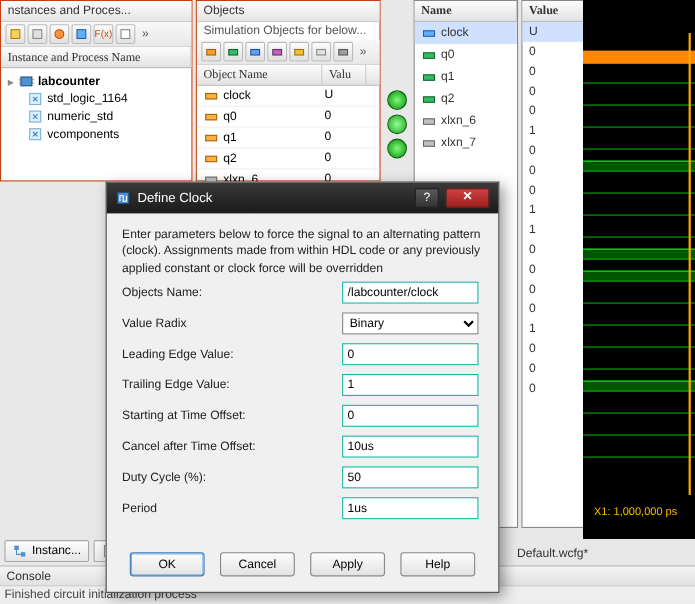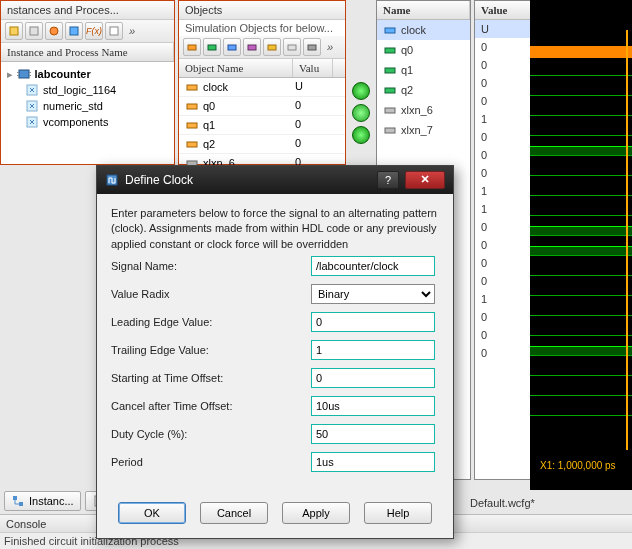--- a/index.html
+++ b/index.html
@@ -1,20 +1,20 @@
 <!DOCTYPE html>
 <html><head>
 <meta charset="utf-8">
 <style>
   * { box-sizing: border-box; font-family: Tahoma, sans-serif; font-size: 11px; }
   body { margin: 0; background: #e8e8e8; width: 632px; height: 549px; overflow: hidden; position: relative; }
   
   .panel { background: #fff; border: 1px solid #c2410c; position: absolute; }
   .panel-header { background: linear-gradient(#fdfdfd, #e5e5e5); border-bottom: 1px solid #ccc; padding: 3px 6px; font-weight: normal; color: #333; }
-  .toolbar { background: linear-gradient(#f8f8f8, #e8e8e8); border-bottom: 1px solid #ccc; padding: 2px 4px; display: flex; gap: 2px; align-items: center; font-style: italic; }
+  .toolbar { background: linear-gradient(#f8f8f8, #e8e8e8); border-bottom: 1px solid #ccc; padding: 2px 4px; display: flex; gap: 2px; align-items: center; }
   .tb-btn { width: 18px; height: 18px; border: 1px solid #bbb; background: linear-gradient(#fdfdfd,#e0e0e0); border-radius: 2px; display: flex; align-items: center; justify-content: center; }
   .tb-expand { color: #555; padding: 0 4px; }
   
   .tree { padding: 4px; }
   .tree-item { display: flex; align-items: center; gap: 4px; padding: 1px 2px; cursor: default; }
   .tree-label { color: #000; }
   .tree-child { margin-left: 18px; }
   .ico { width: 14px; height: 14px; display: inline-flex; align-items: center; justify-content: center; }
   
   .col-head { background: linear-gradient(#fdfdfd,#e2e2e2); border-bottom: 1px solid #bbb; display: flex; }
@@ -365,21 +365,21 @@
           <path d="M4 10 L4 5 L7 5 L7 10 L10 10 L10 5" stroke="#fff" fill="none"></path>
         </svg>
       </span>
     <span class="dlg-title-text">Define Clock</span>
     <div class="dlg-help">?</div>
     <div class="dlg-close">✕</div>
   </div>
   <div class="dlg-body">
     <div class="dlg-intro">Enter parameters below to force the signal to an alternating pattern (clock). Assignments made from within HDL code or any previously applied constant or clock force will be overridden</div>
     <div class="dlg-row">
-        <div class="dlg-label">Signal Name:</div>
+        <div class="dlg-label">Objects Name:</div>
         <input class="dlg-input" value="/labcounter/clock" style="">
       </div>
     <div class="dlg-row">
         <div class="dlg-label">Value Radix</div>
         <select class="dlg-select"><option>Binary</option></select>
       </div>
     <div class="dlg-row">
         <div class="dlg-label">Leading Edge Value:</div>
         <input class="dlg-input" value="0" style="">
       </div>

